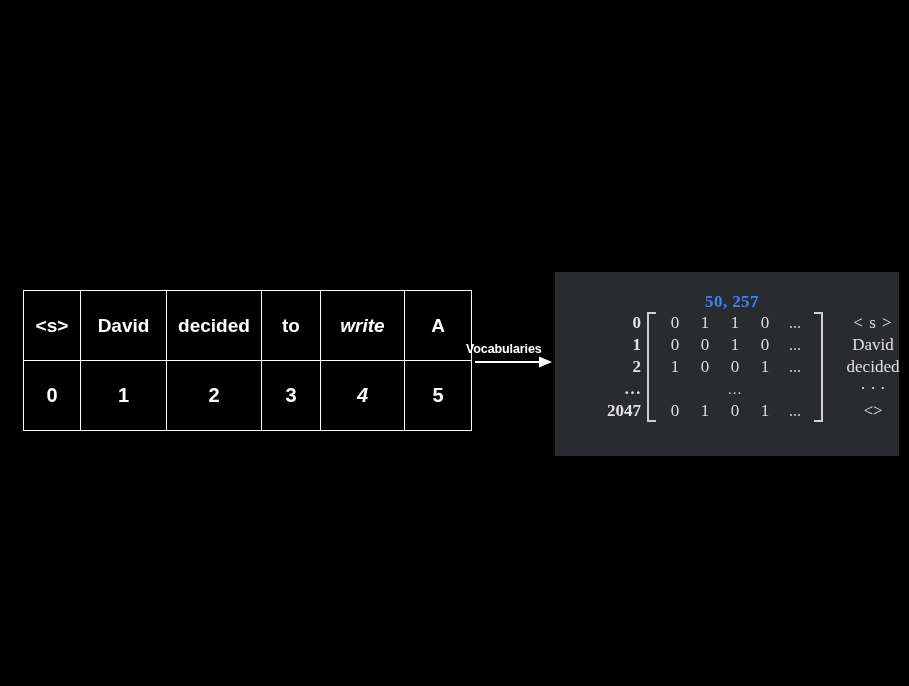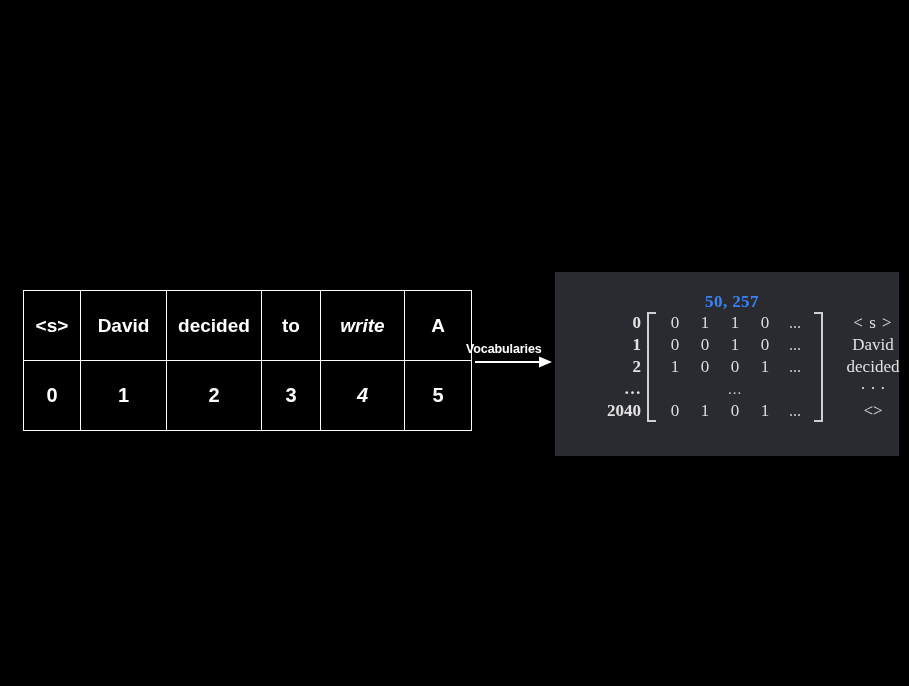--- a/index.html
+++ b/index.html
@@ -229,21 +229,21 @@
 
   <div id="matrix-dim-label">50, 257</div>
 
   <div id="matrix-body">
 
     <div class="mx-col-rowlabels">
       <div class="mx-cell">0</div>
       <div class="mx-cell">1</div>
       <div class="mx-cell">2</div>
       <div class="mx-cell">…</div>
-      <div class="mx-cell">2040</div>
+      <div class="mx-cell">2047</div>
     </div>
 
     <div class="mx-bracketed">
       <div class="bracket bracket-left"></div>
 
       <div class="mx-grid">
         <div class="mx-row">
           <span class="mx-val">0</span>
           <span class="mx-val">1</span>
           <span class="mx-val">1</span>

